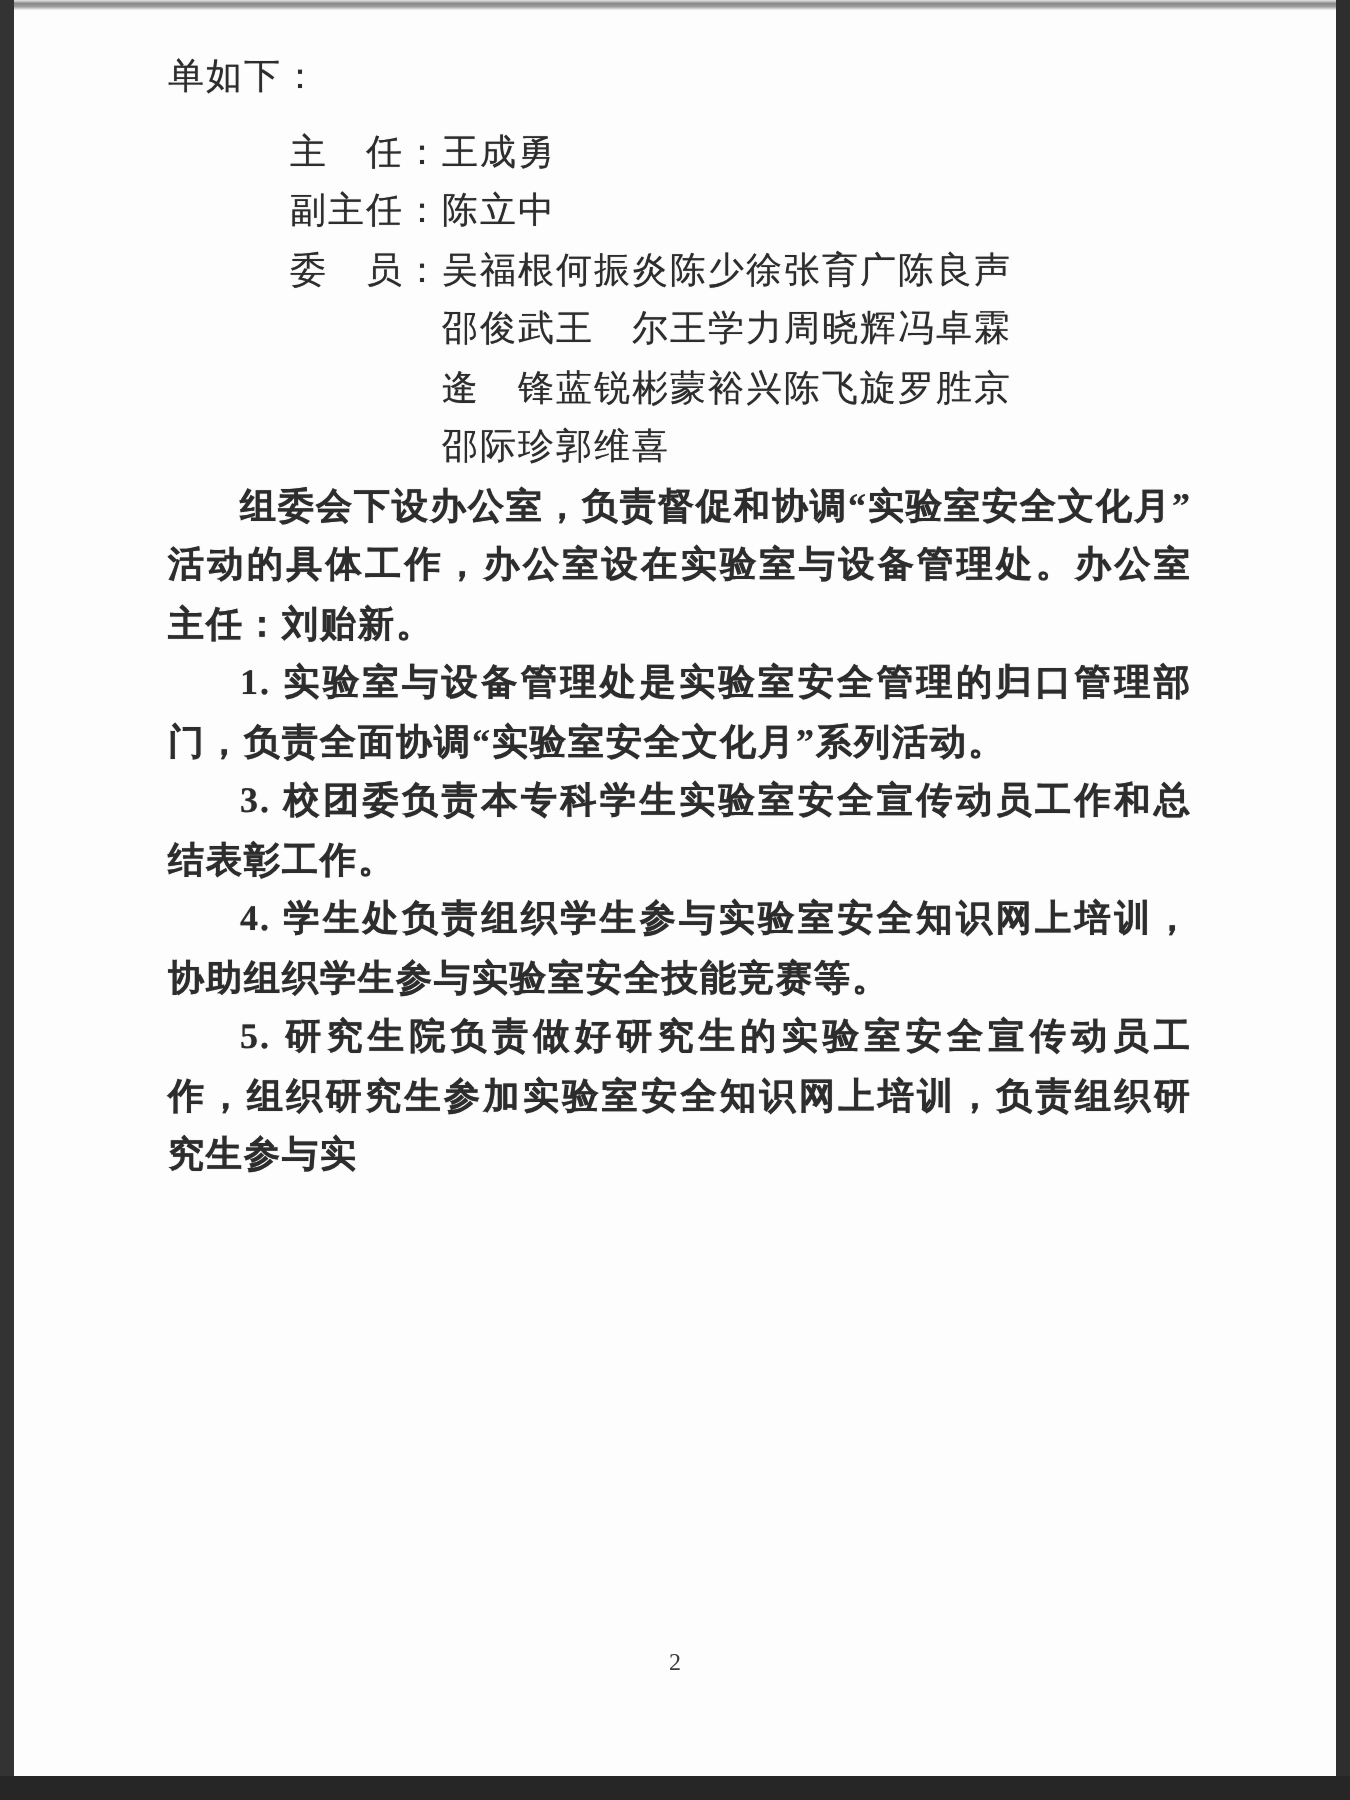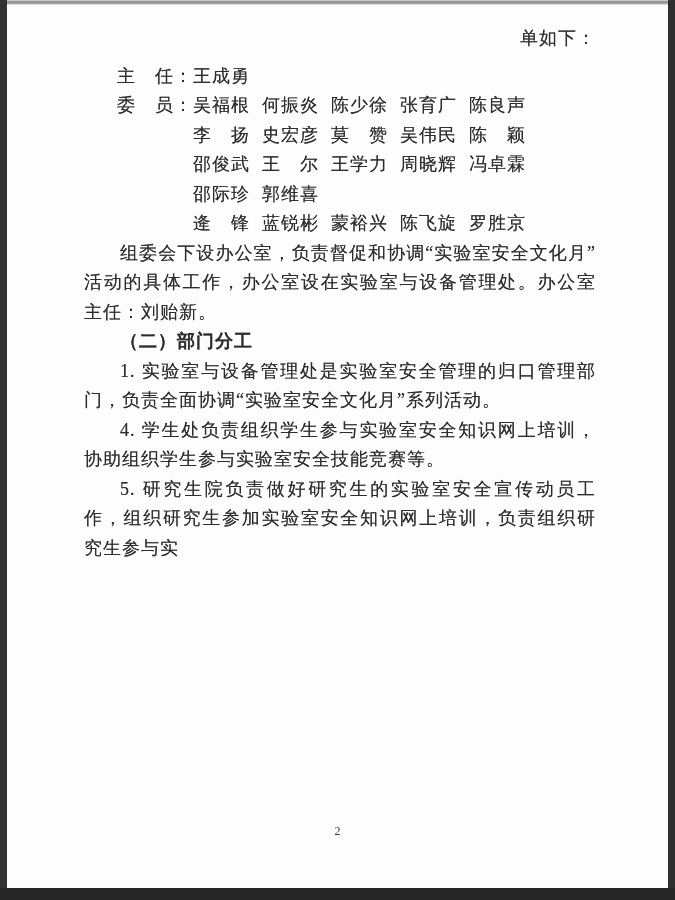--- a/index.html
+++ b/index.html
@@ -27,32 +27,33 @@
   .doc {
     position: absolute;
     left: 84px; right: 79px; top: 24px;
     font-size: 18px;
     line-height: 29.5px;
     letter-spacing: 1px;
     color: #2d2d2d;
     text-shadow: 0 0 0.4px rgba(70,70,70,.75);
   }
   .doc p { margin: 0; }
-  .intro { text-align: right; }
-  .officers { margin-left: 33px; margin-top: 8px; }
+  .intro { text-align: left; }
+  .officers { margin-left: 61px; margin-top: 8px; }
   .officer-row { white-space: pre; }
   .committee { display: flex; }
   .c-label { flex: none; white-space: pre; }
   .c-rows { flex: 1; }
-  .c-row { display: flex; gap: 12px; }
+  .c-row { display: flex; }
   .c-row span { display: inline-block; width: 57px; white-space: pre; }
   .para {
     text-align: justify;
     text-justify: inter-character;
     text-indent: 2em;
+    font-weight: bold;
   }
   .heading { text-indent: 2em; font-weight: bold; }
   .page-number {
     position: absolute; top: 824px; left: 0; right: 0;
     text-align: center;
     font-size: 12px; letter-spacing: 0;
     color: #3a3a3a;
   }
 </style>
 </head>
@@ -62,61 +63,55 @@
   <div class="edge-top"></div>
   <div class="edge-left"></div>
   <div class="edge-right"></div>
   <div class="edge-bottom"></div>
 
   <div class="doc">
     <p class="intro">单如下：</p>
 
     <div class="officers">
       <div class="officer-row"><span>主　任：</span><span>王成勇</span></div>
+      <div class="officer-row"><span>副主任：</span><span>陈立中</span></div>
 
       <div class="committee">
         <span class="c-label">委　员：</span>
         <div class="c-rows">
           <div class="c-row">
               <span>吴福根</span>
               <span>何振炎</span>
               <span>陈少徐</span>
               <span>张育广</span>
               <span>陈良声</span>
             </div>
           <div class="c-row">
-              <span>李　扬</span>
-              <span>史宏彦</span>
-              <span>莫　赞</span>
-              <span>吴伟民</span>
-              <span>陈　颖</span>
-            </div>
-          <div class="c-row">
               <span>邵俊武</span>
               <span>王　尔</span>
               <span>王学力</span>
               <span>周晓辉</span>
               <span>冯卓霖</span>
-            </div>
-          <div class="c-row">
-              <span>邵际珍</span>
-              <span>郭维喜</span>
             </div>
           <div class="c-row">
               <span>逄　锋</span>
               <span>蓝锐彬</span>
               <span>蒙裕兴</span>
               <span>陈飞旋</span>
               <span>罗胜京</span>
             </div>
+          <div class="c-row">
+              <span>邵际珍</span>
+              <span>郭维喜</span>
+            </div>
         </div>
       </div>
     </div>
 
     <p class="para">组委会下设办公室，负责督促和协调“实验室安全文化月”活动的具体工作，办公室设在实验室与设备管理处。办公室主任：刘贻新。</p>
-    <p class="heading">（二）部门分工</p>
     <p class="para">1. 实验室与设备管理处是实验室安全管理的归口管理部门，负责全面协调“实验室安全文化月”系列活动。</p>
+    <p class="para">3. 校团委负责本专科学生实验室安全宣传动员工作和总结表彰工作。</p>
     <p class="para">4. 学生处负责组织学生参与实验室安全知识网上培训，协助组织学生参与实验室安全技能竞赛等。</p>
     <p class="para">5. 研究生院负责做好研究生的实验室安全宣传动员工作，组织研究生参加实验室安全知识网上培训，负责组织研究生参与实</p>
   </div>
 
   <div class="page-number">2</div>
 </div>
 
 </body></html>

